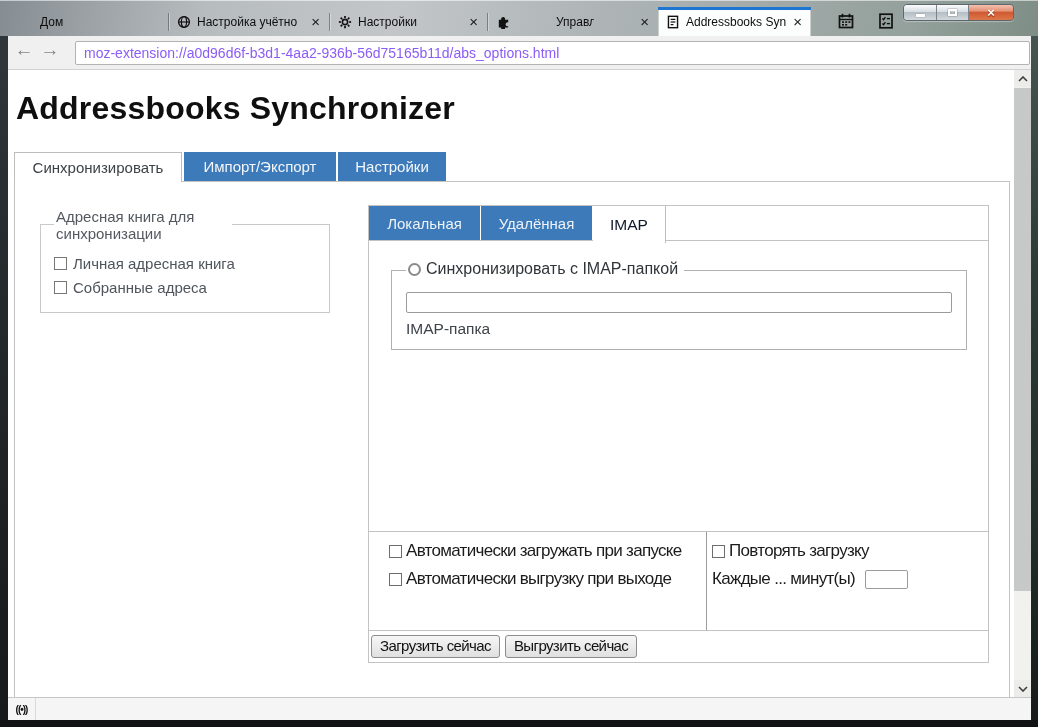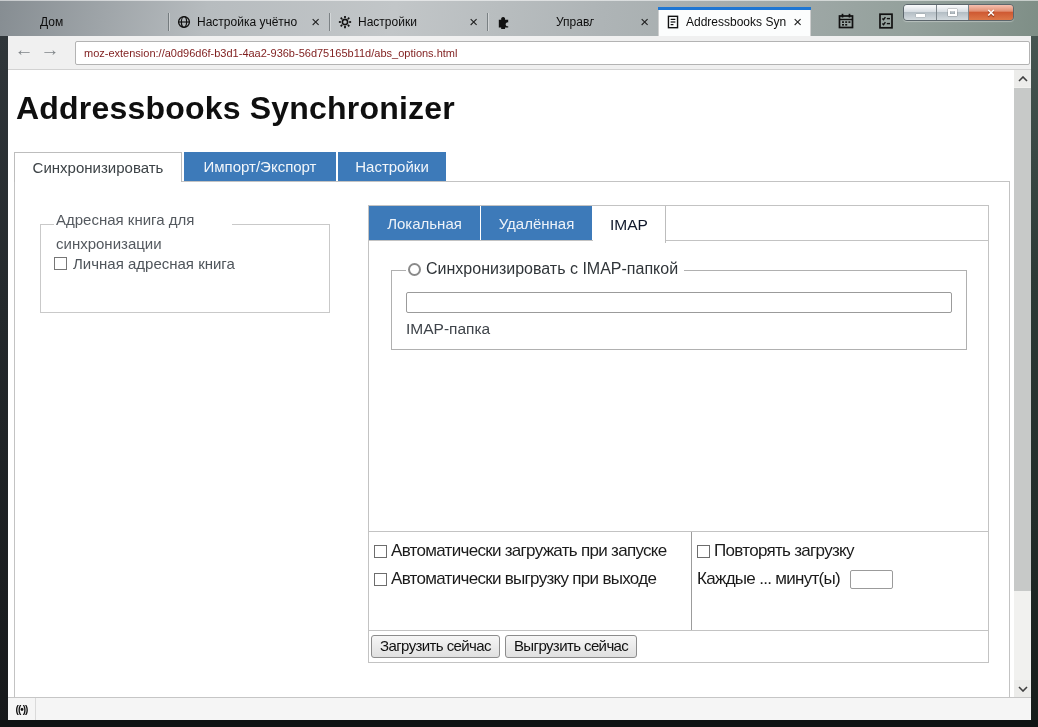--- a/index.html
+++ b/index.html
@@ -39,60 +39,60 @@
     background:linear-gradient(180deg,#f6c0b0 0%,#e29175 40%,#cf5a33 50%,#dd7748 100%);
     color:#fff; font-size:13px; font-weight:bold; text-shadow:0 1px 1px #7a2408; }
   .glyph-min { width:9px; height:3px; background:#fff; box-shadow:0 0 1px #333; margin-top:6px; }
   .glyph-max { width:9px; height:7px; border:2px solid #fff; box-shadow:0 0 1px #333, inset 0 0 1px #333; }
 
   
   .navbar { position:absolute; left:8px; top:36px; width:1023px; height:34px; background:#f0f0f0; border-bottom:1px solid #d2d2d2; }
   .nav-arrow { position:absolute; top:3px; font-size:19px; color:#7f8488; width:24px; text-align:center; }
   .nav-back { left:4px; } .nav-fwd { left:30px; }
   .urlbar { position:absolute; left:67px; top:5px; width:955px; height:24px; border:1px solid #b3b3b3; border-radius:2px;
-    background:#fff; font-family:"Liberation Sans", sans-serif; font-size:11px; color:#7f1d1d; padding:0 8px; outline:none; }
+    background:#fff; font-family:"Liberation Sans", sans-serif; font-size:14px; color:#8b5cf6; padding:0 8px; outline:none; }
 
   
   .content { position:absolute; left:8px; top:70px; width:1023px; height:627px; background:#fff; overflow:hidden; }
   .page-title { position:absolute; left:8px; top:20px; font-size:32px; font-weight:bold; color:#0f0f0f; letter-spacing:.2px; }
 
   .main-tabs { position:absolute; left:6px; top:82px; height:30px; display:flex; z-index:3; }
   .mtab { font-size:15px; display:flex; align-items:center; justify-content:center; padding:0 16px; }
   .mtab-active { background:#fff; border:1px solid #bdbdbd; border-bottom:none; color:#3c4246; width:168px; height:30px; }
   .mtab-blue { background:#3d7ab9; color:#f2f6fa; height:29px; margin-left:2px; }
   .mtab-2 { width:152px; } .mtab-3 { width:108px; }
 
   .panel { position:absolute; left:6px; top:111px; width:996px; height:516px; border:1px solid #c3c3c3; border-bottom:none; background:#fff; }
 
   
   .fieldset { position:absolute; border:1px solid #c9c9c9; background:#fff; }
   .fs-books { left:25px; top:42px; width:290px; height:89px; padding:30px 0 0 13px; }
   .fs-books .legend { position:absolute; top:-17px; left:13px; width:178px; background:#fff; padding:0 5px 0 2px;
-    font-size:15px; line-height:24px; color:#54595f; }
+    font-size:15px; line-height:17px; color:#54595f; }
   .cbrow { display:flex; align-items:center; gap:6px; margin-bottom:7px; }
   .cbox { width:13px; height:13px; border:1px solid #767676; background:#fff; flex:0 0 auto; }
   .cblabel { font-size:15px; color:#4f555b; white-space:nowrap; }
 
   
   .sync-area { position:absolute; left:353px; top:23px; width:621px; }
   .sync-tabs { height:36px; border:1px solid #c3c3c3; background:#fff; display:flex; position:relative; }
   .stab { font-size:15px; display:flex; align-items:center; justify-content:center; }
   .stab-blue { background:#3d7ab9; color:#edf2f8; width:111px; height:34px; margin-right:1px; }
   .stab-active { width:73px; height:37px; margin-bottom:-2px; background:#fff; border-right:1px solid #bdbdbd;
     color:#0f172a; font-size:15.5px; position:relative; z-index:2; }
   .sync-panel { margin-top:-1px; border:1px solid #c3c3c3; height:292px; background:#fff; position:relative; }
   .fs-imap { margin:29px 21px 0 22px; height:80px; border:1px solid #b0b0b0; position:relative; background:#fff; }
   .fs-imap .legend { position:absolute; top:-11px; left:14px; background:#fff; padding:0 6px 0 2px;
     display:flex; align-items:center; gap:5px; font-size:16px; color:#303539; }
   .radio { width:13px; height:13px; border:2px solid #8a8a8a; border-radius:50%; background:#fff; flex:0 0 auto; }
   .imap-input { display:block; margin:21px 14px 0 14px; width:calc(100% - 28px); height:21px;
     border:1px solid #9b9b9b; border-radius:2px; outline:none; font-size:13px; padding:0 5px; font-family:"Liberation Sans",sans-serif; }
   .imap-label { margin:7px 14px 0; font-size:15.5px; color:#3f444a; }
 
-  .options { margin-top:-1px; border:1px solid #c3c3c3; height:100px; background:#fff; display:flex; }
+  .options { margin-top:-1px; border:1px solid #c3c3c3; height:100px; background:#fff; display:flex;padding-left:15px; }
   .opt-col-left { width:322px; padding:9px 0 0 5px; }
   .opt-col-right { flex:1; border-left:1px solid #9c9c9c; padding:9px 0 0 5px; }
   .optrow { display:flex; align-items:center; gap:4px; margin-bottom:8px; }
   .optrow .cbox { border-color:#6d6d6d; }
   .optlabel { font-size:17px; letter-spacing:-0.7px; color:#1b1b1b; white-space:nowrap; }
   .interval-input { width:43px; height:19px; border:1px solid #9b9b9b; border-radius:2px; margin-left:6px; outline:none;
     font-family:"Liberation Sans",sans-serif; }
 
   .btnrow { margin-top:-1px; border:1px solid #c3c3c3; height:33px; background:#fff; display:flex; gap:5px; padding:4px 0 0 2px; }
   .pushbtn { height:23px; font-family:"Liberation Sans",sans-serif; font-size:15px; letter-spacing:-0.6px; color:#111;
@@ -225,20 +225,24 @@
   </div>
 
   <div class="panel">
 
     <div class="fieldset fs-books">
       <div class="legend">Адресная книга для синхронизации</div>
       <div class="cbrow">
         <span class="cbox"></span>
         <span class="cblabel">Личная адресная книга</span>
       </div>
+      <div class="cbrow">
+        <span class="cbox"></span>
+        <span class="cblabel">Собранные адреса</span>
+      </div>
     </div>
 
     <div class="sync-area">
       <div class="sync-tabs">
         <div class="stab stab-blue">Локальная</div>
         <div class="stab stab-blue">Удалённая</div>
         <div class="stab stab-active">IMAP</div>
       </div>
 
       <div class="sync-panel">

